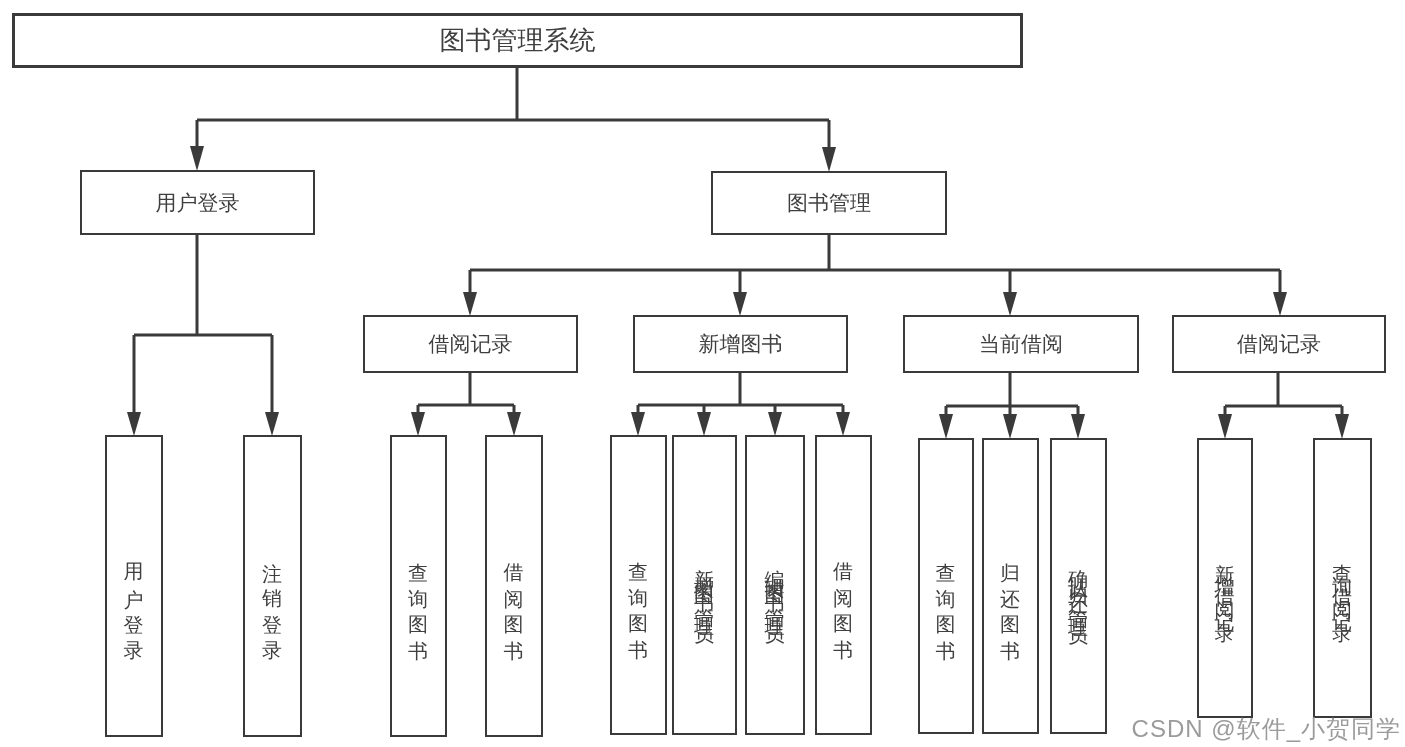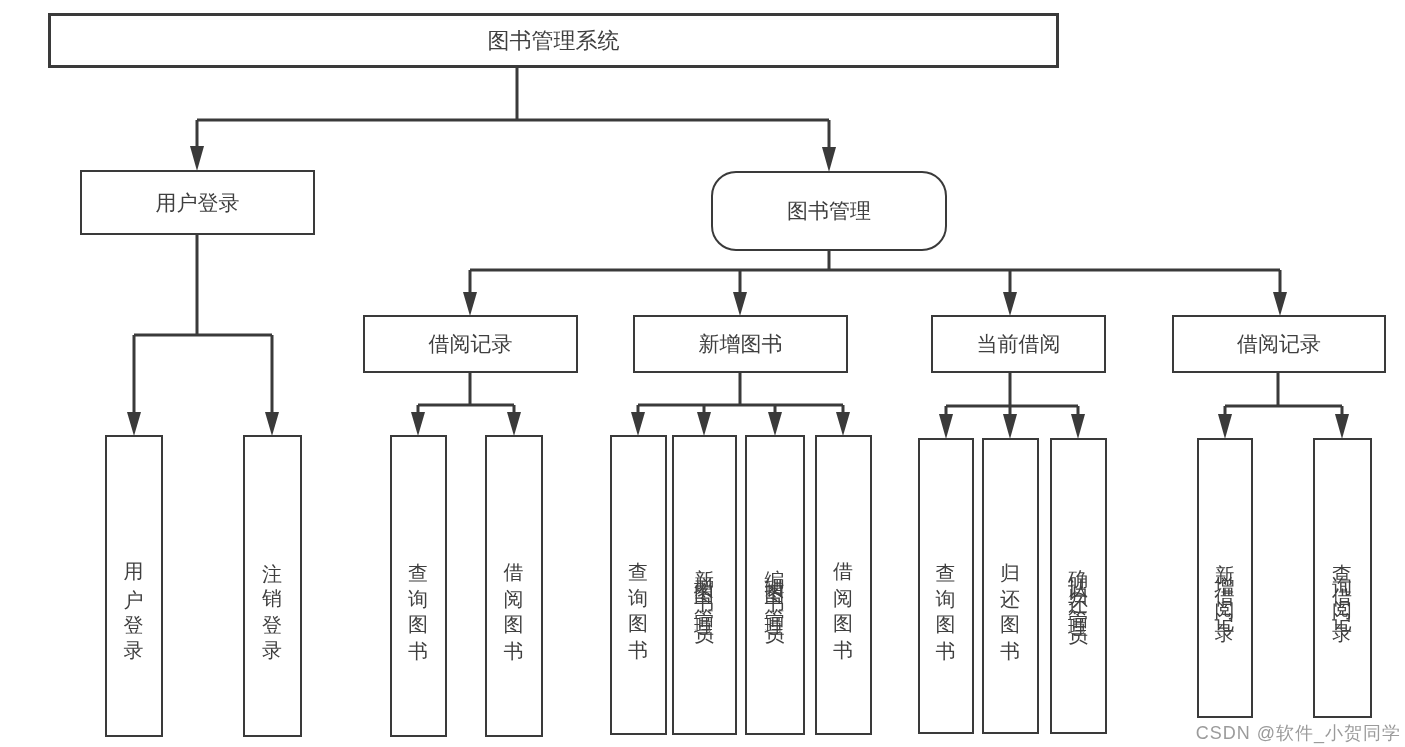--- a/index.html
+++ b/index.html
@@ -15,29 +15,29 @@
   .wires path{fill:none;stroke:var(--line,#3a3a3a);stroke-width:3;}
   .wires polygon{fill:var(--line,#3a3a3a);stroke:none;}
   .node{
     position:absolute;box-sizing:border-box;
     border:2.5px solid var(--line,#3a3a3a);
     background:#fff;
     display:flex;align-items:center;justify-content:center;
     font-size:21px;white-space:nowrap;
     z-index:2;
   }
-  .node.root{border-width:3px;font-size:22px;margin-left:36px;}
+  .node.root{border-width:3px;font-size:26px;}
   .leaf .vtext{
     writing-mode:vertical-rl;
     text-orientation:mixed;
     font-size:20px;line-height:1;white-space:nowrap;
   }
   .watermark{
     position:absolute;right:4px;bottom:2px;
-    font-size:18px;letter-spacing:1px;
+    font-size:24px;letter-spacing:1px;
     color:var(--watermark,#9b9b9b);
     z-index:3;
   }
 </style>
 </head>
 <body>
 
 <div class="canvas">
 
   <svg class="wires" viewBox="0 0 1405 747" aria-hidden="true">
@@ -90,31 +90,31 @@
     </g>
   </svg>
 
   <div class="node root" style="left:12px;top:13px;width:1011px;height:55px;">
     <span>图书管理系统</span>
   </div>
 
   <div class="node" style="left:80px;top:170px;width:235px;height:65px;">
     <span>用户登录</span>
   </div>
-  <div class="node" style="left:711px;top:171px;width:236px;height:80px;border-radius:25px;">
+  <div class="node" style="left:711px;top:171px;width:236px;height:64px;">
     <span>图书管理</span>
   </div>
 
   <div class="node" style="left:363px;top:315px;width:215px;height:58px;">
     <span>借阅记录</span>
   </div>
   <div class="node" style="left:633px;top:315px;width:215px;height:58px;">
     <span>新增图书</span>
   </div>
-  <div class="node" style="left:903px;top:315px;width:175px;height:58px;margin-left:28px;">
+  <div class="node" style="left:903px;top:315px;width:236px;height:58px;">
     <span>当前借阅</span>
   </div>
   <div class="node" style="left:1172px;top:315px;width:214px;height:58px;font-family:Liberation Mono, monospace;">
     <span>借阅记录</span>
   </div>
 
   <div class="node leaf" style="left:105px;top:435px;width:58px;height:302px;">
     <span class="vtext" style="letter-spacing: 26px; margin-bottom: -26px;">用户登录</span>
   </div>
   <div class="node leaf" style="left:243px;top:435px;width:59px;height:302px;">

